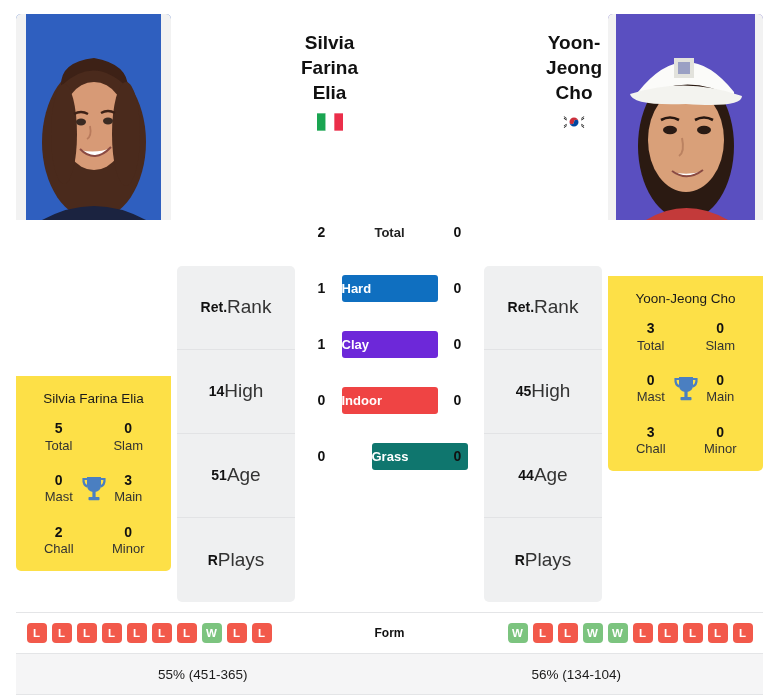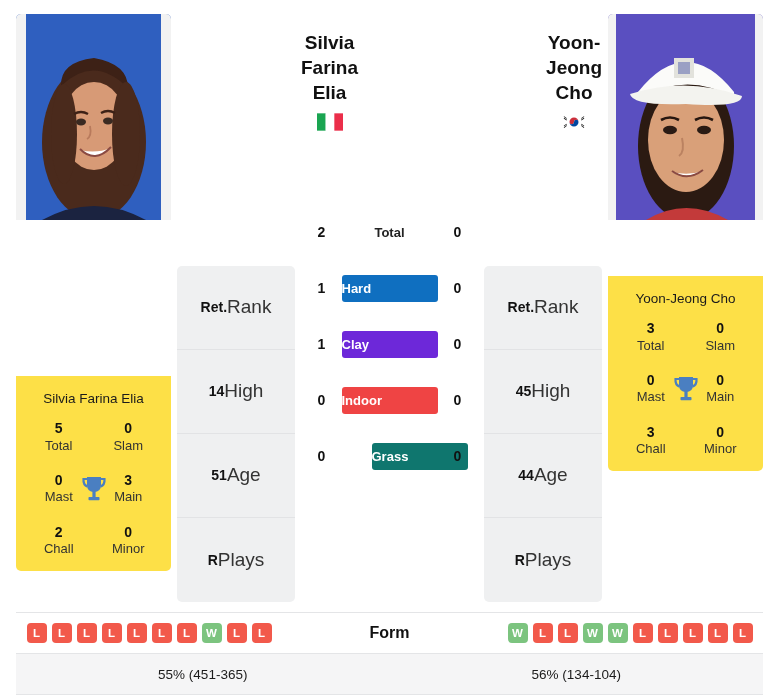--- a/index.html
+++ b/index.html
@@ -164,21 +164,21 @@
   .srow.alt { background: #f5f5f6; }
   .scell {
     flex: 1 1 0;
     text-align: center;
     font-size: 13.5px;
     color: #1b1b1b;
   }
   .scell.mid {
     flex: 0 0 215px;
     font-weight: bold;
-    font-size: 16px;
+    font-size: 12px;
     color: #111;
   }
   .form-wrap {
     display: flex;
     gap: 5px;
     justify-content: center;
   }
   .badge {
     width: 20px; height: 20px;
     border-radius: 4px;

